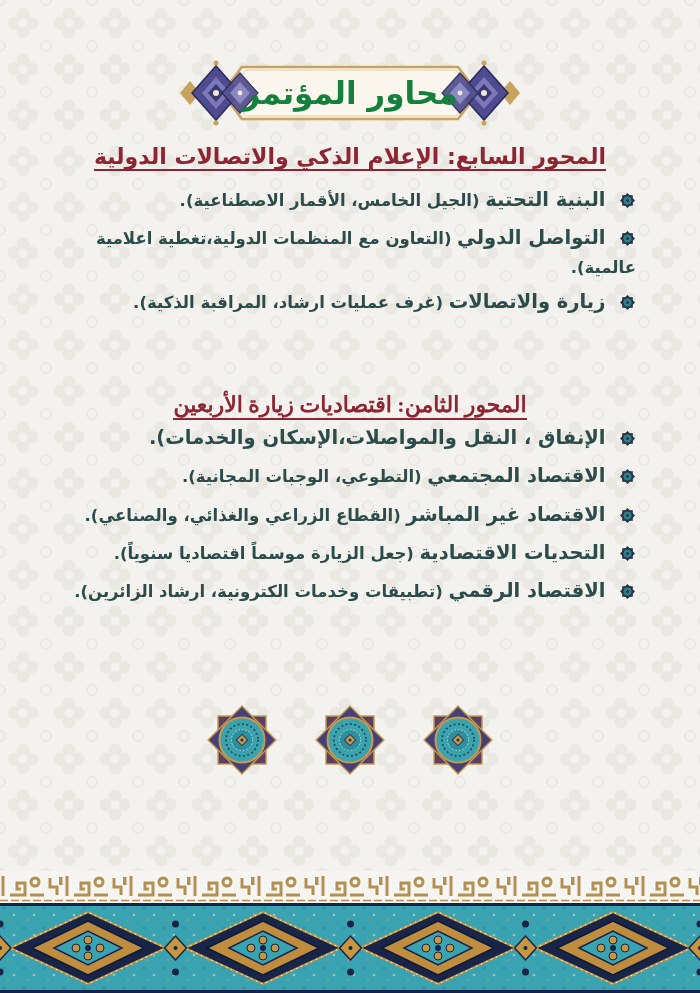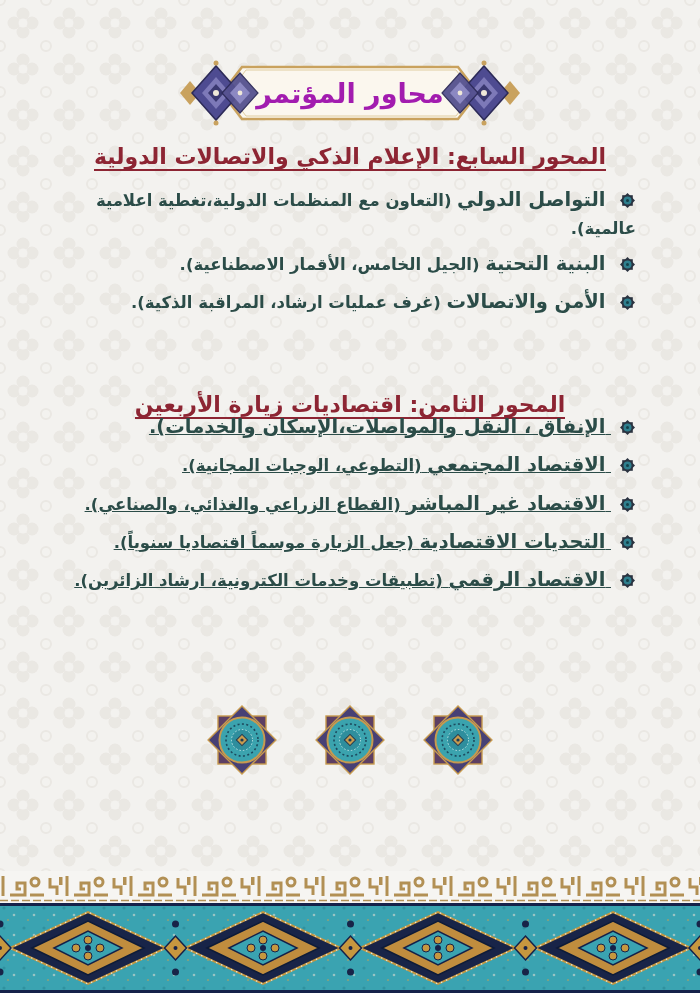--- a/index.html
+++ b/index.html
@@ -9,34 +9,34 @@
     font-family:"DejaVu Sans","Liberation Sans",sans-serif;
     direction:rtl;
   }
   .bg-svg{position:absolute;inset:0;display:block;}
 
   
   .banner{position:absolute;top:54px;left:50%;transform:translateX(-50%);
           width:344px;height:78px;}
   .banner svg{display:block;}
   .banner-title{position:absolute;inset:0;display:flex;align-items:center;justify-content:center;
-          color:#a21caf;font-size:27px;font-weight:bold;letter-spacing:.5px;}
+          color:#15803d;font-size:31px;font-weight:bold;letter-spacing:.5px;}
 
   
   .axis-heading{position:absolute;left:0;width:100%;text-align:center;margin:0;
           color:#8d2533;font-size:22px;font-weight:bold;}
   .axis-heading .underline{border-bottom:2.5px solid #8d2533;display:inline-block;}
   #heading-1{top:144px;}
-  #heading-2{top:392px;}
+  #heading-2{top:392px;font-family:Liberation Serif, serif;}
 
   
   .bullets{position:absolute;right:64px;left:48px;margin:0;padding:0;list-style:none;
           direction:rtl;text-align:right;color:#2b4c48;}
   #list-1{top:185px;}
-  #list-2{top:412px;text-decoration:underline;}
+  #list-2{top:423px;}
   .bullet{margin-bottom:7px;line-height:1.52;font-weight:bold;}
   .star{display:inline-block;vertical-align:-3px;margin-inline-end:8px;}
   .lead{font-size:19.5px;}
   .detail{font-size:16.5px;}
 
   
   .medallions{position:absolute;top:703px;left:0;right:0;display:flex;
           justify-content:center;gap:34px;}
 
   
@@ -103,41 +103,41 @@
   </h2>
 
   <ul class="bullets" id="list-1">
     <li class="bullet">
       <span class="star"><svg width="17" height="17" viewBox="0 0 17 17">
             <rect x="3.2" y="3.2" width="10.6" height="10.6" fill="#2b3340"></rect>
             <rect x="3.2" y="3.2" width="10.6" height="10.6" fill="#2b3340" transform="rotate(45 8.5 8.5)"></rect>
             <circle cx="8.5" cy="8.5" r="4" fill="#2f7f8e"></circle>
             <circle cx="8.5" cy="8.5" r="1.5" fill="#14414a"></circle>
           </svg></span>
+      <span class="lead">البنية التحتية</span>
+      <span class="detail">(الجيل الخامس، الأقمار الاصطناعية).</span>
+    </li>
+    <li class="bullet">
+      <span class="star"><svg width="17" height="17" viewBox="0 0 17 17">
+            <rect x="3.2" y="3.2" width="10.6" height="10.6" fill="#2b3340"></rect>
+            <rect x="3.2" y="3.2" width="10.6" height="10.6" fill="#2b3340" transform="rotate(45 8.5 8.5)"></rect>
+            <circle cx="8.5" cy="8.5" r="4" fill="#2f7f8e"></circle>
+            <circle cx="8.5" cy="8.5" r="1.5" fill="#14414a"></circle>
+          </svg></span>
       <span class="lead">التواصل الدولي</span>
       <span class="detail">(التعاون مع المنظمات الدولية،تغطية اعلامية عالمية).</span>
     </li>
     <li class="bullet">
       <span class="star"><svg width="17" height="17" viewBox="0 0 17 17">
             <rect x="3.2" y="3.2" width="10.6" height="10.6" fill="#2b3340"></rect>
             <rect x="3.2" y="3.2" width="10.6" height="10.6" fill="#2b3340" transform="rotate(45 8.5 8.5)"></rect>
             <circle cx="8.5" cy="8.5" r="4" fill="#2f7f8e"></circle>
             <circle cx="8.5" cy="8.5" r="1.5" fill="#14414a"></circle>
           </svg></span>
-      <span class="lead">البنية التحتية</span>
-      <span class="detail">(الجيل الخامس، الأقمار الاصطناعية).</span>
-    </li>
-    <li class="bullet">
-      <span class="star"><svg width="17" height="17" viewBox="0 0 17 17">
-            <rect x="3.2" y="3.2" width="10.6" height="10.6" fill="#2b3340"></rect>
-            <rect x="3.2" y="3.2" width="10.6" height="10.6" fill="#2b3340" transform="rotate(45 8.5 8.5)"></rect>
-            <circle cx="8.5" cy="8.5" r="4" fill="#2f7f8e"></circle>
-            <circle cx="8.5" cy="8.5" r="1.5" fill="#14414a"></circle>
-          </svg></span>
-      <span class="lead">الأمن والاتصالات</span>
+      <span class="lead">زيارة والاتصالات</span>
       <span class="detail">(غرف عمليات ارشاد، المراقبة الذكية).</span>
     </li>
   </ul>
 
   <h2 class="axis-heading" id="heading-2">
     <span class="underline">المحور الثامن: اقتصاديات زيارة الأربعين</span>
   </h2>
 
   <ul class="bullets" id="list-2">
     <li class="bullet">

